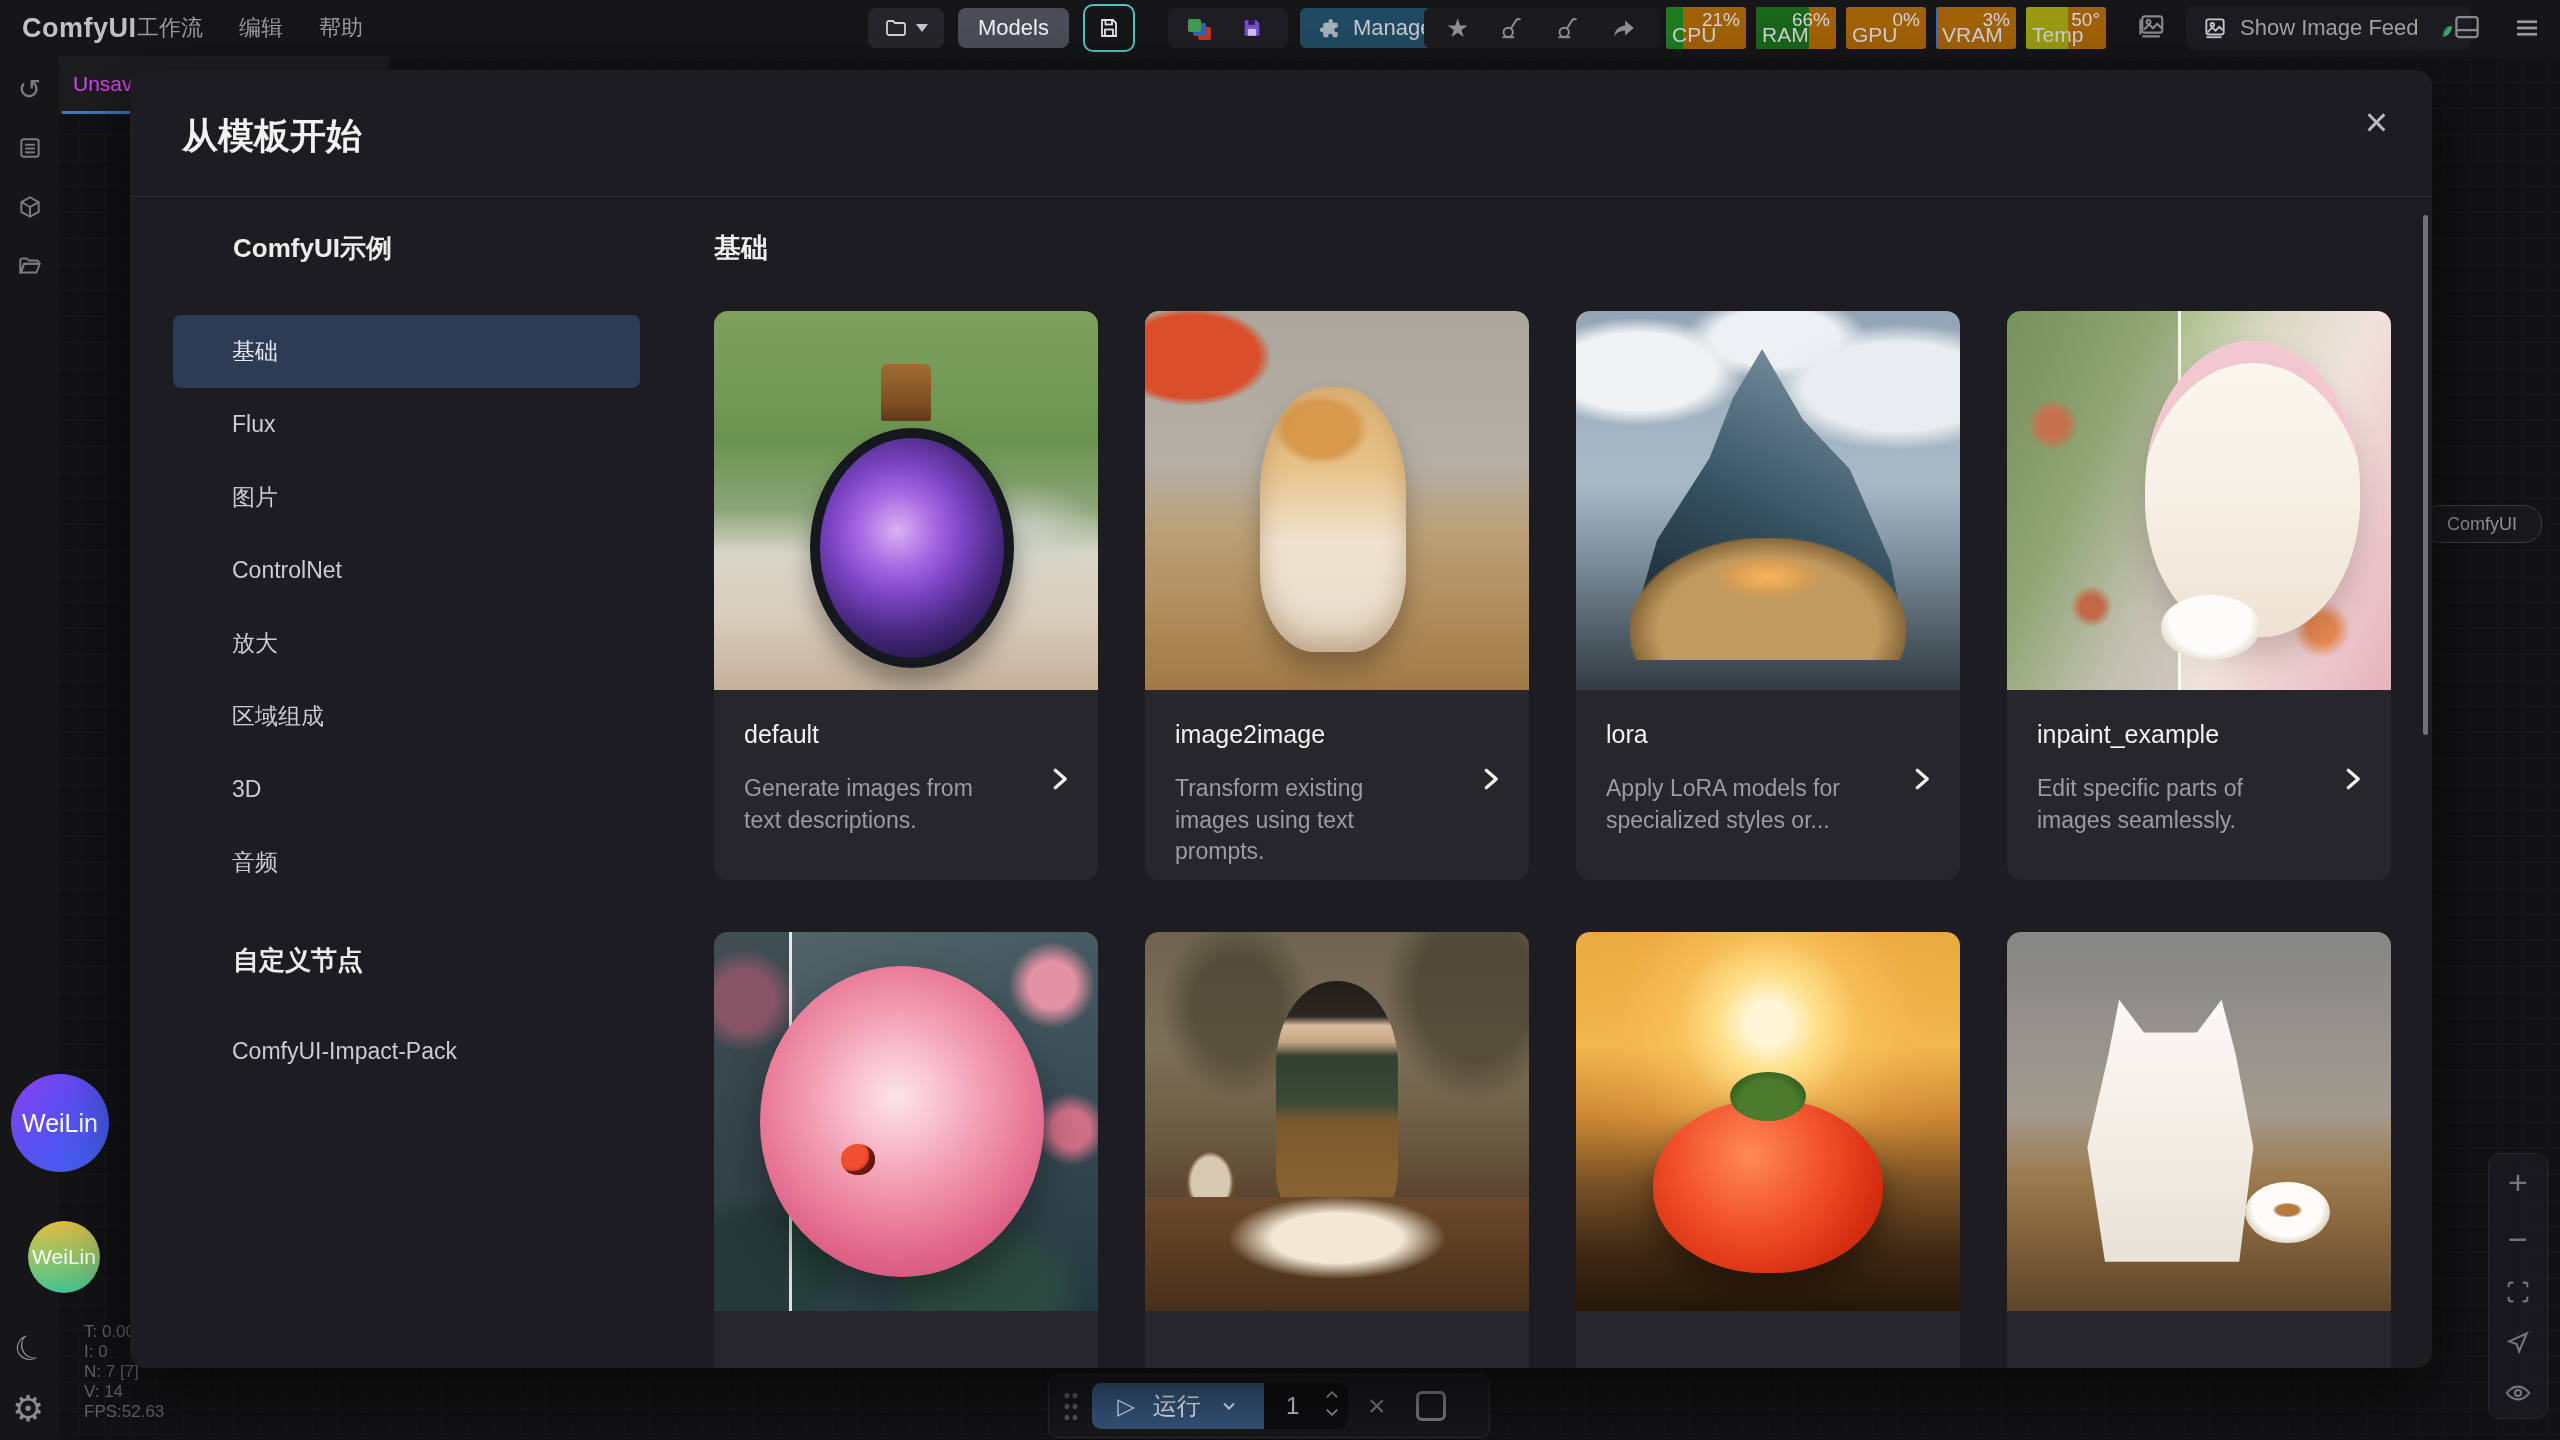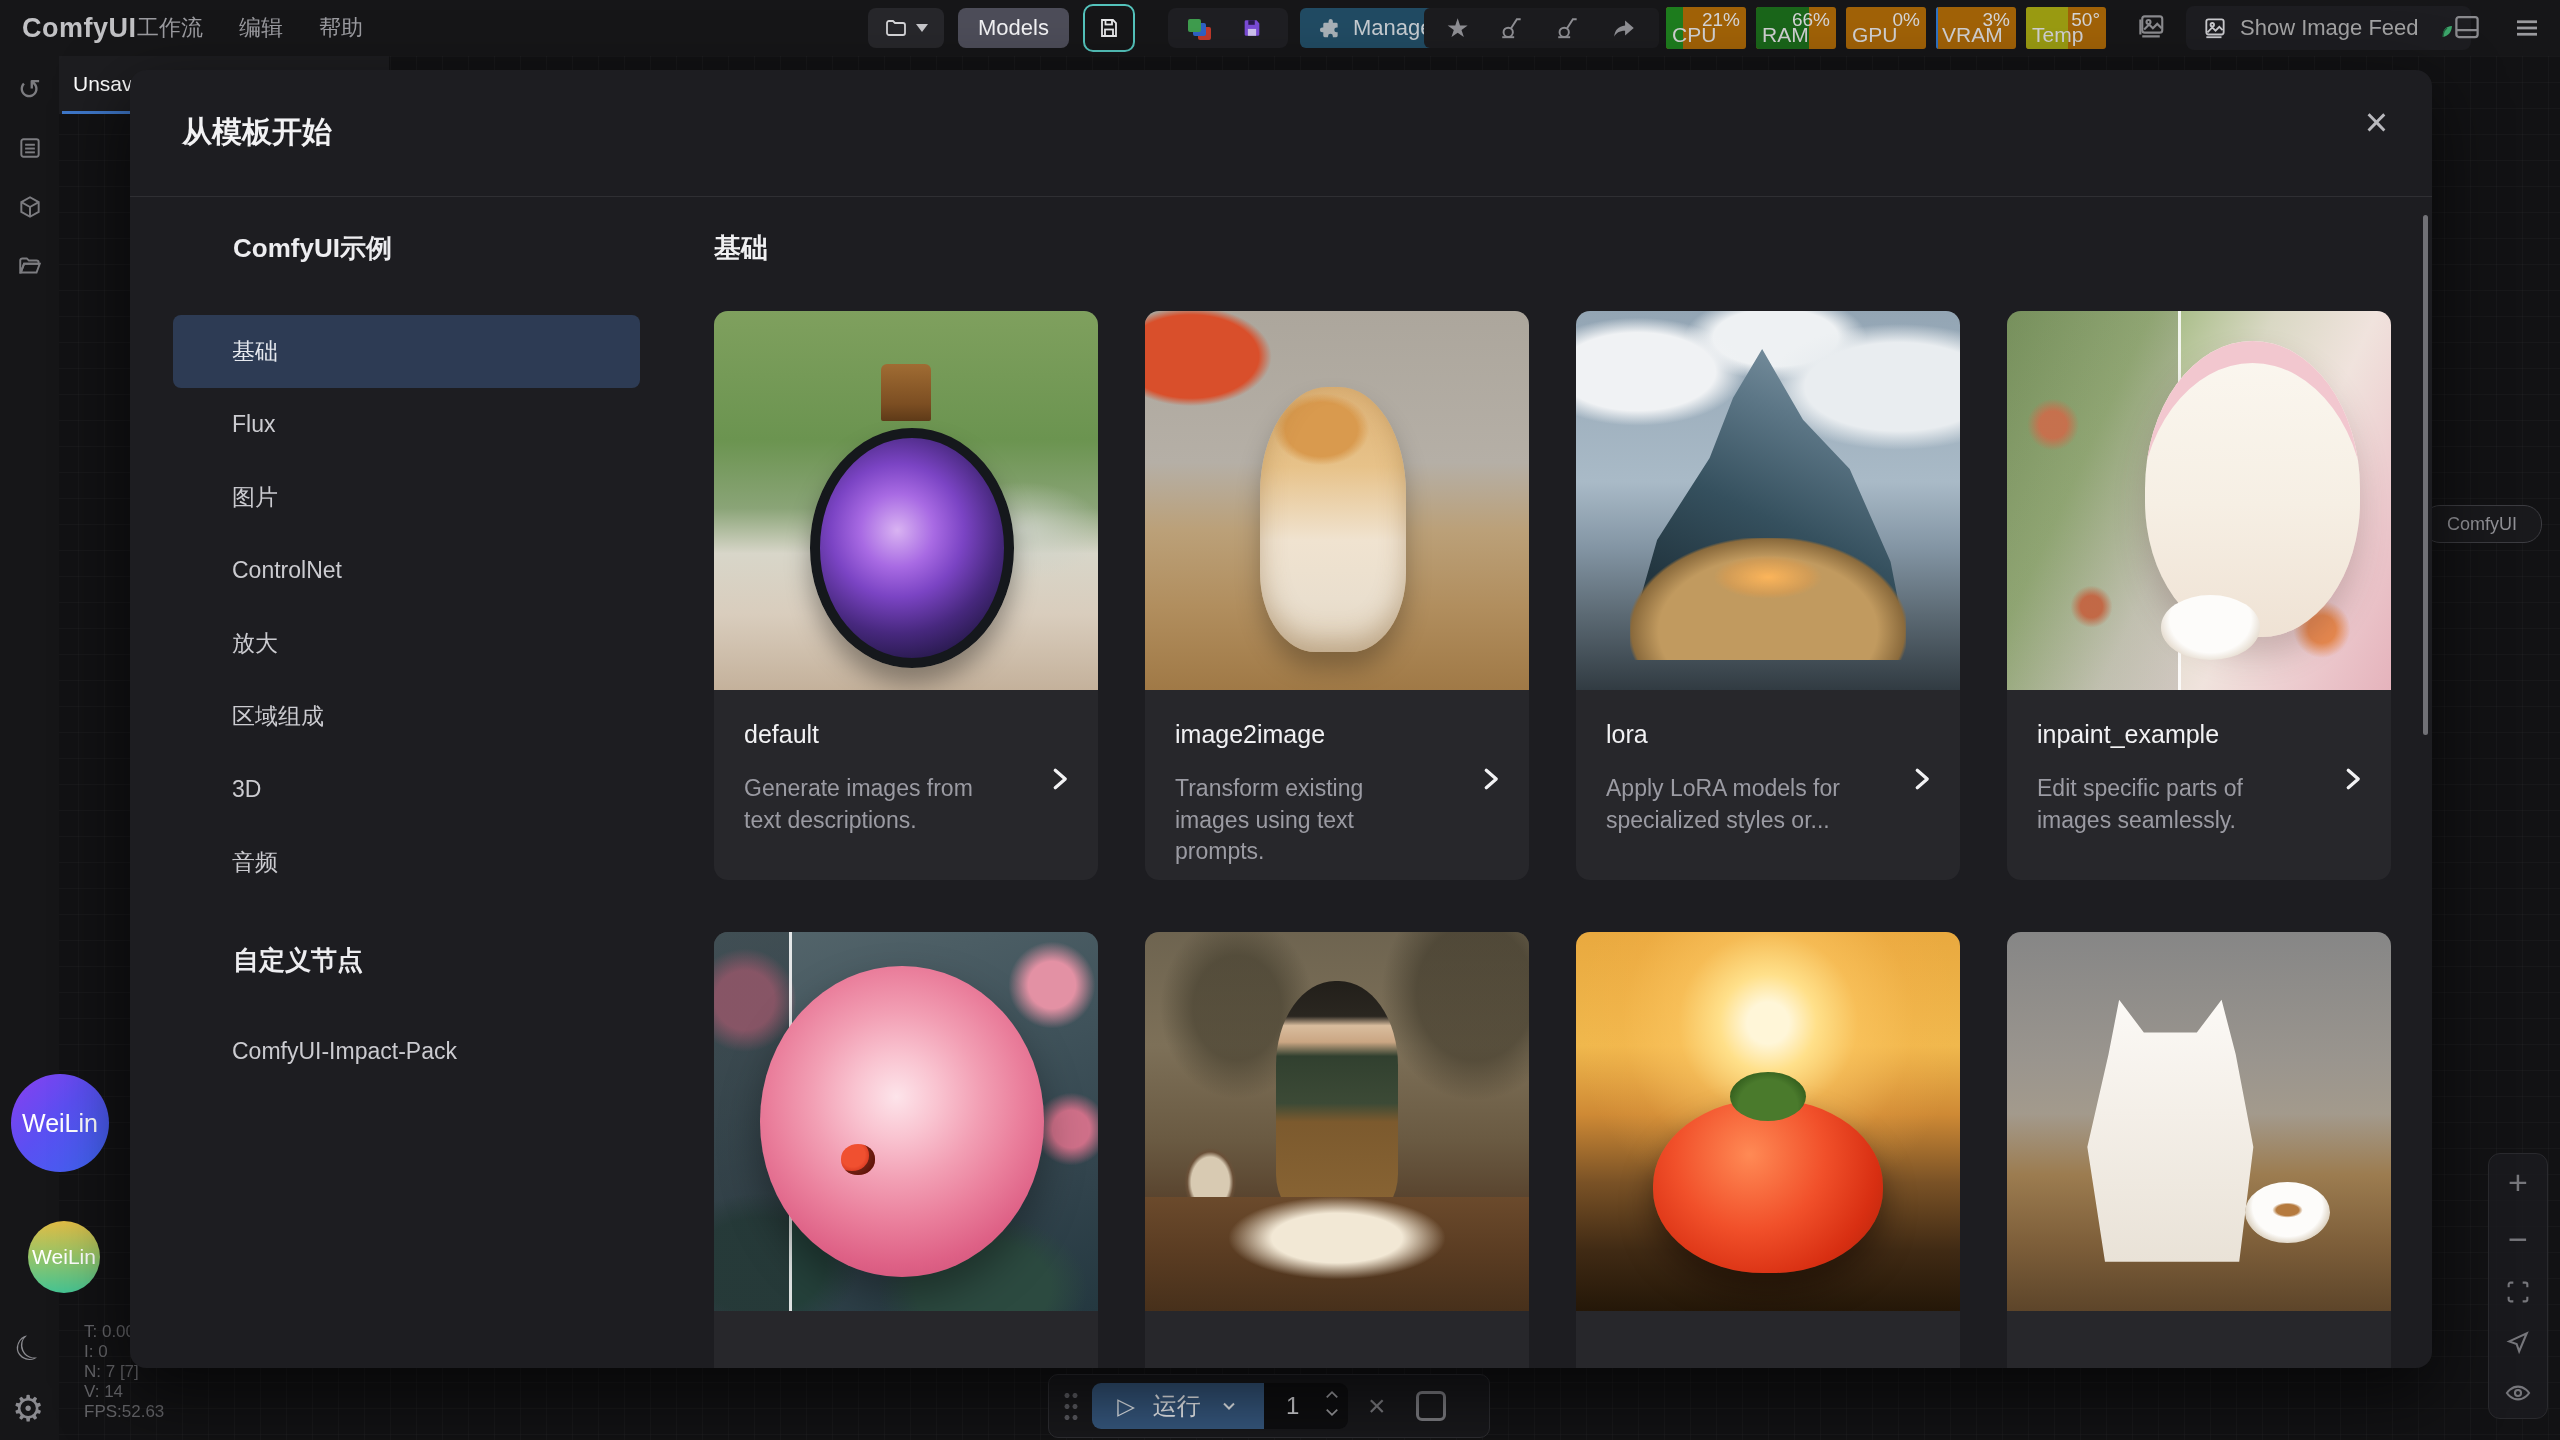--- a/index.html
+++ b/index.html
@@ -44,21 +44,21 @@
   .burger{position:absolute;left:2512px;top:13px;}
 
   
   .rail{position:absolute;left:0;top:56px;width:59px;bottom:0;background:#161618;z-index:2;
         display:flex;flex-direction:column;align-items:center;padding-top:20px;gap:33px;color:#7c7c80;}
   .rail-ic{width:26px;height:26px;display:flex;align-items:center;justify-content:center;}
   .glyph{font-family:"DejaVu Sans",sans-serif;}
 
   
   .tabstrip{position:absolute;left:59px;top:56px;width:330px;height:58px;background:#1d1d20;z-index:1;}
-  .wtab{position:absolute;left:14px;top:0;height:55px;display:flex;align-items:center;font-size:21px;color:#ffffff;}
+  .wtab{position:absolute;left:14px;top:0;height:55px;display:flex;align-items:center;font-size:21px;color:#d946ef;}
   .tab-underline{position:absolute;left:3px;top:55px;width:135px;height:3px;background:#3e77c9;}
 
   
   .canvas-badge{position:absolute;left:2422px;top:505px;width:118px;height:36px;border:1px solid #3c3c41;
     border-radius:18px;background:#19191c;color:#919196;font-size:18px;display:flex;align-items:center;
     justify-content:center;z-index:2;}
 
   
   .side-tools{position:absolute;left:2488px;top:1153px;width:58px;height:264px;background:rgba(28,28,31,.8);
     border:1px solid #2a2a2e;border-radius:12px;display:flex;flex-direction:column;align-items:center;
@@ -88,21 +88,21 @@
   .batch{width:84px;background:#0e0e10;display:flex;align-items:center;position:relative;}
   .batch-val{margin-left:22px;font-size:24px;color:#cfcfd3;}
   .steppers{position:absolute;right:9px;top:6px;display:flex;flex-direction:column;gap:7px;}
   .run-x{font-size:30px;color:#7b7b80;margin-left:6px;}
   .run-stop{width:24px;height:24px;border:3px solid #7b7b80;border-radius:6px;margin-left:16px;}
 
   
   .modal{position:absolute;left:130px;top:70px;width:2302px;height:1298px;background:#1d1d21;border-radius:16px;
     box-shadow:0 24px 70px rgba(0,0,0,.65);z-index:10;overflow:hidden;display:flex;flex-direction:column;}
   .modal-header{flex:0 0 126px;border-bottom:1px solid #2f2f33;position:relative;}
-  .modal-title{position:absolute;left:52px;top:42px;font-size:30px;font-weight:bold;color:#f2f2f4;}
+  .modal-title{position:absolute;left:52px;top:42px;font-size:36px;font-weight:bold;color:#f2f2f4;}
   .modal-close{position:absolute;right:44px;top:32px;font-size:40px;color:#b9b9be;line-height:1;cursor:default;}
   .modal-body{flex:1;display:flex;overflow:hidden;position:relative;padding-left:33px;}
   .modal-nav{width:520px;flex:0 0 auto;padding-top:36px;}
   .nav-sec{margin-left:70px;font-size:26px;font-weight:bold;color:#ededf0;line-height:30px;}
   .nav-list{margin-top:52px;}
   .nav-list2{margin-top:40px;}
   .nav-sec2{margin-top:46px;}
   .nav-item{height:73px;display:flex;align-items:center;padding-left:59px;margin:0 43px 0 10px;border-radius:8px;
             font-size:23px;color:#cbcbd0;cursor:default;}
   .nav-item.selected{background:#2d3b54;color:#e6e9ef;}

